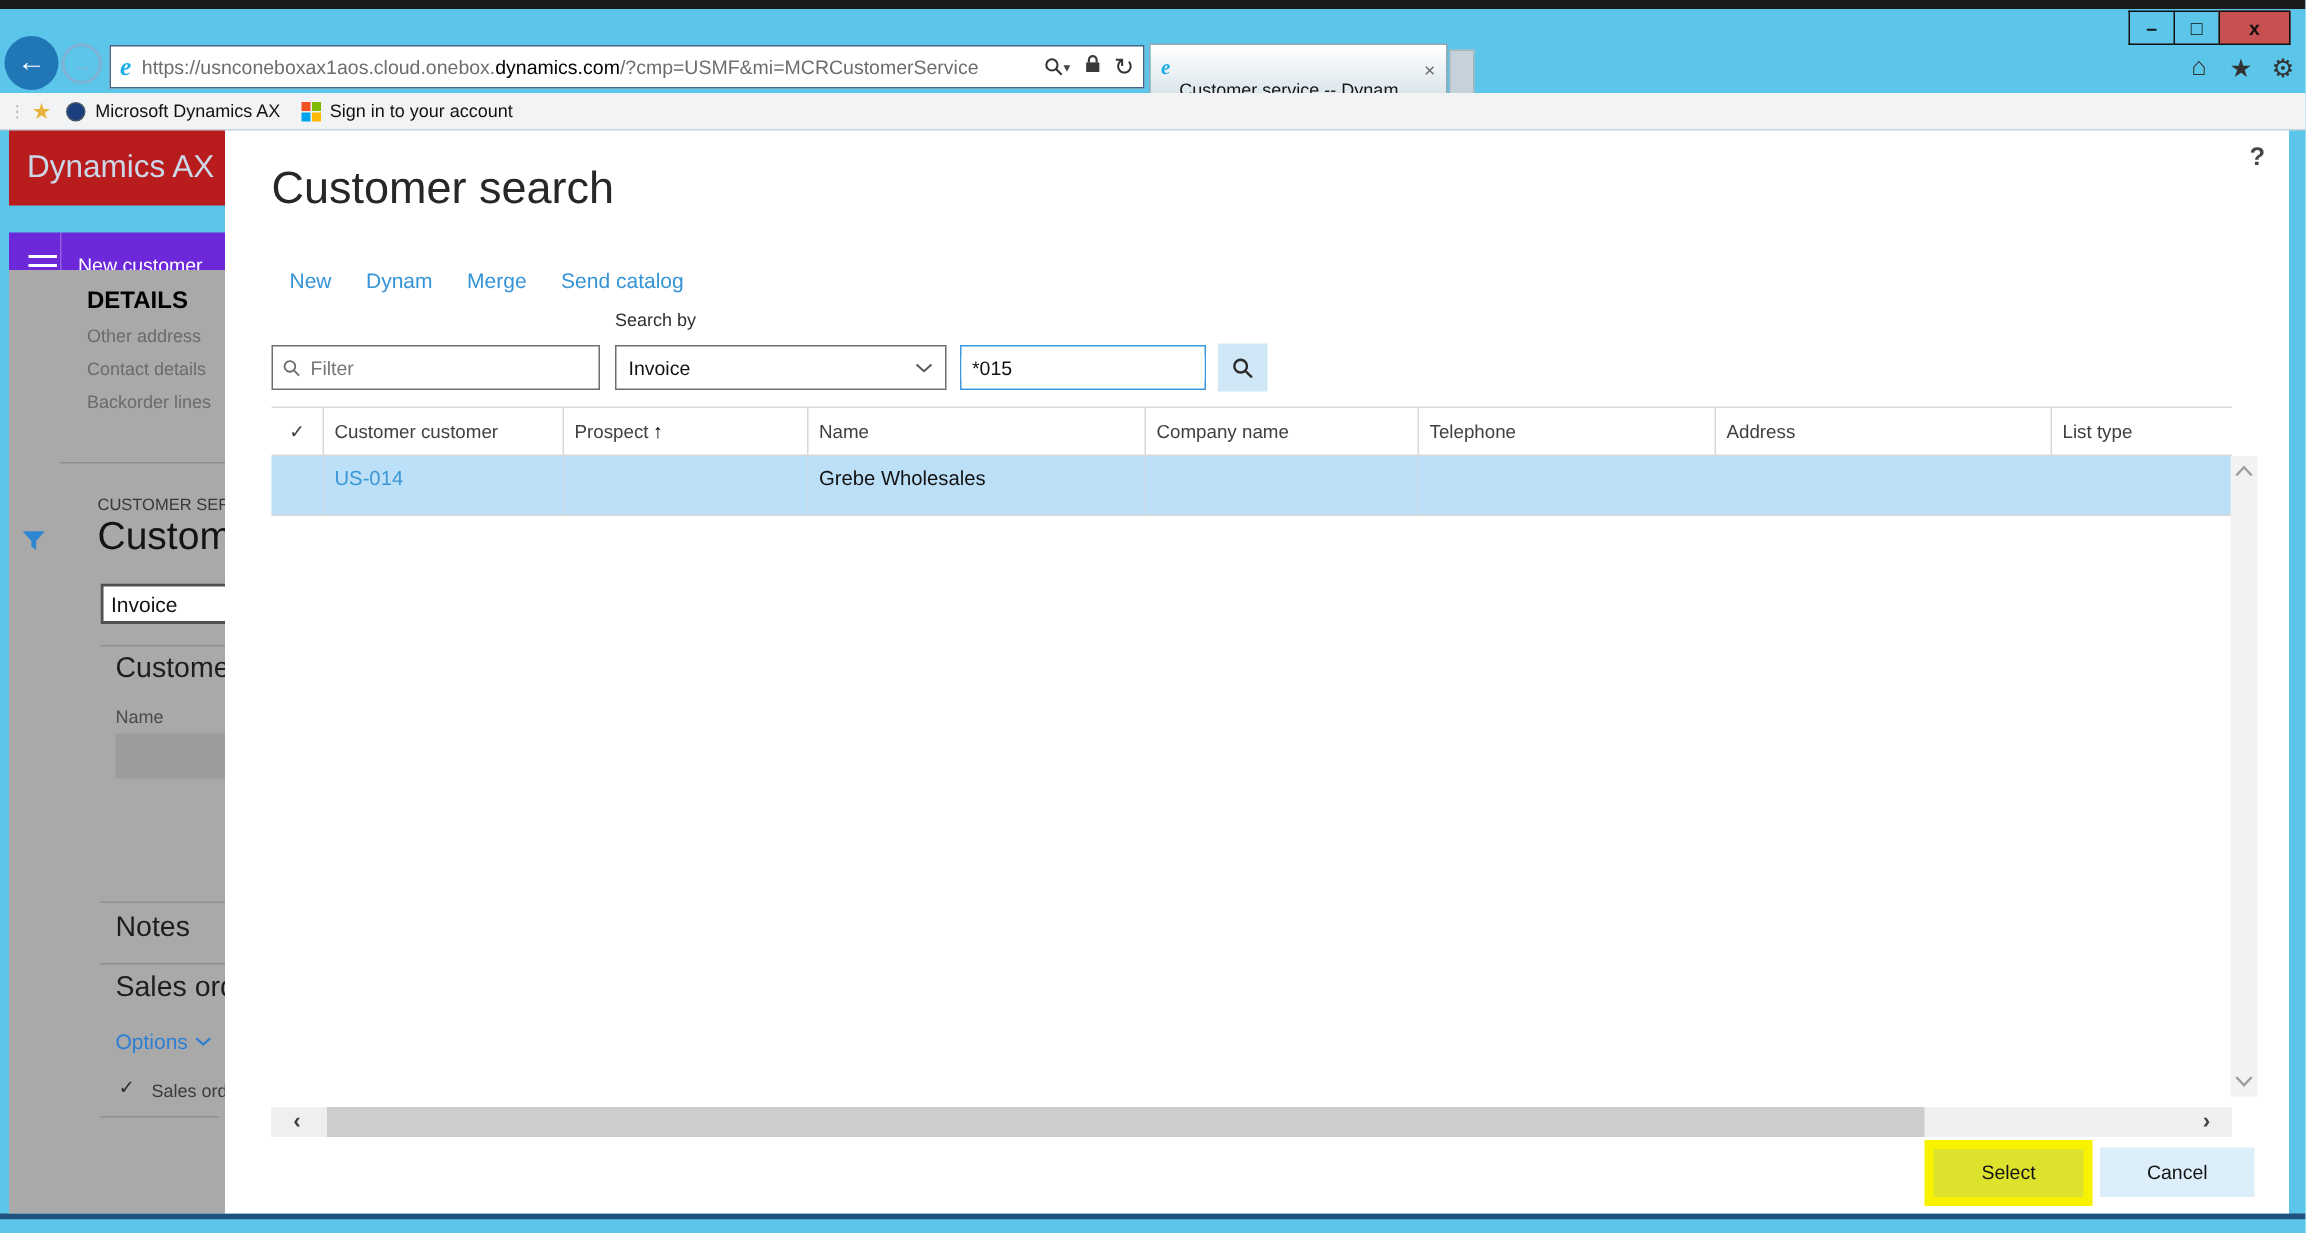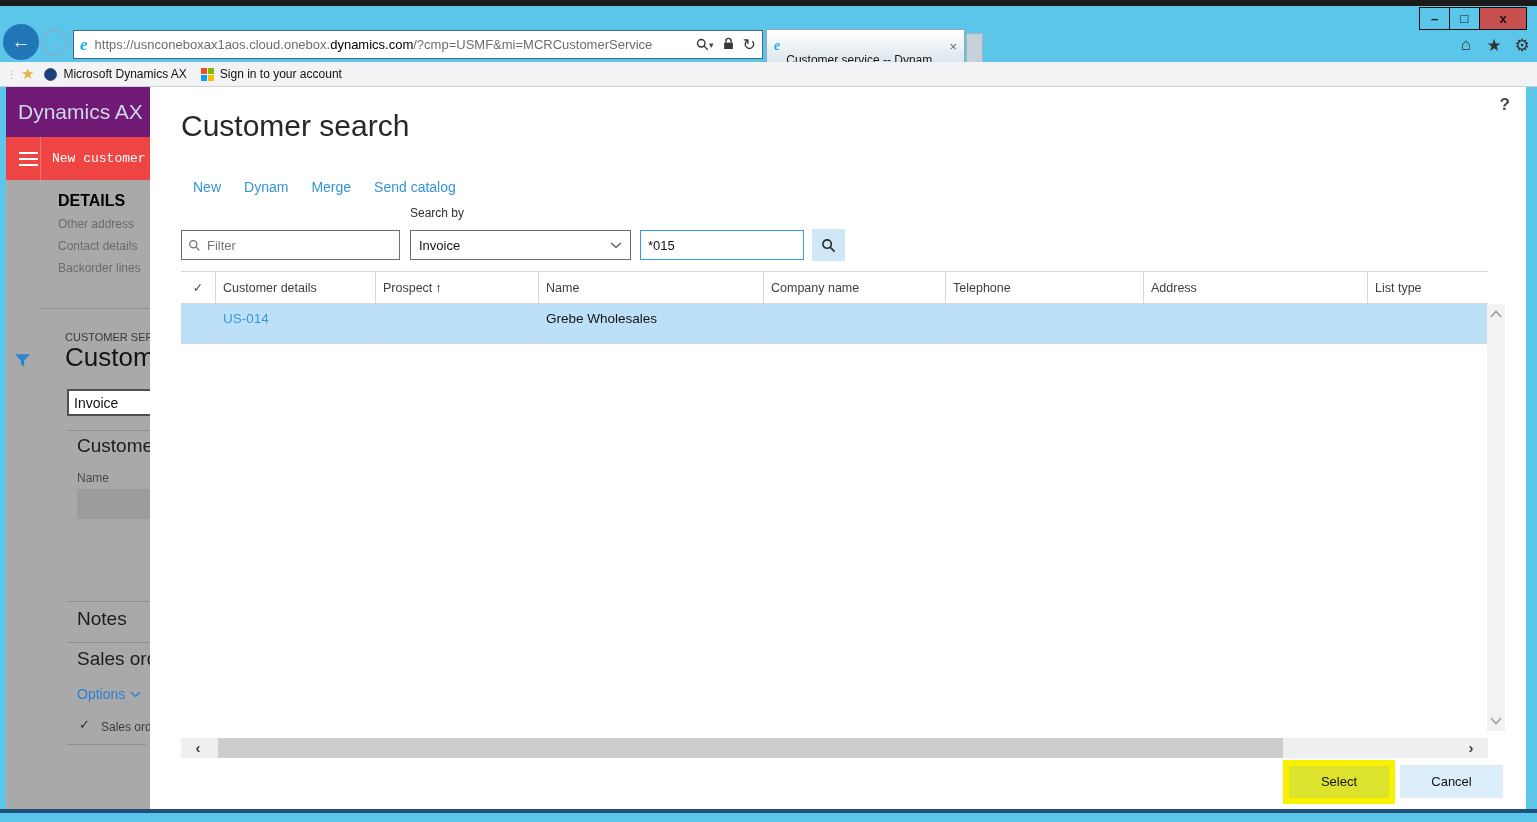--- a/index.html
+++ b/index.html
@@ -49,23 +49,23 @@
   
   .favbar { left:0; top:62px; width:1537px; height:25px; background:#f2f3f4; border-bottom:1px solid #ccd2d6;
             display:flex; align-items:center; font-size:12px; color:#111; }
   .fav-grip { color:#b0b0b0; font-size:11px; margin:0 4px 0 6px; }
   .fav-star { color:#e9b23d; font-size:15px; margin-right:10px; }
   .fav-circle { width:13px; height:13px; border-radius:50%; background:#1b3f7e; border:1px solid #456; margin-right:6px; }
   .mslogo { display:grid; grid-template-columns:6px 6px; grid-template-rows:6px 6px; gap:1px; margin:0 6px 0 14px; }
   .mslogo i { display:block; }
 
   
-  .ax-banner { left:6px; top:87px; width:144px; height:50px; background:#701a75; color:#ccd7e8;
+  .ax-banner { left:6px; top:87px; width:144px; height:50px; background:#b91c1c; color:#ccd7e8;
                font-size:21px; line-height:50px; padding-left:12px; white-space:nowrap; overflow:hidden; }
-  .ax-navstrip { left:6px; top:137px; width:144px; height:43px; background:#ef4444; overflow:hidden;font-family:Liberation Mono, monospace; }
+  .ax-navstrip { left:6px; top:155px; width:144px; height:43px; background:#6d28d9; overflow:hidden; }
   .burger { position:absolute; left:13px; top:15px; width:19px; }
   .burger i { display:block; height:2px; background:#fff; margin-bottom:4px; }
   .nav-divider { position:absolute; left:34px; top:0; bottom:0; width:1px; background:rgba(255,255,255,0.25); }
   .nav-tab-label { position:absolute; left:46px; top:0; line-height:43px; color:#fff; font-size:13px; white-space:nowrap; }
 
   .ax-sidebar { left:6px; top:180px; width:144px; height:629px; background:#a9a9a9; overflow:hidden; }
   .sb { position:absolute; white-space:nowrap; }
   .sb-details { left:52px; top:12px; font-size:16px; font-weight:bold; color:#000000; }
   .sb-item { left:52px; font-size:12px; color:#6b6b6b; }
   .sb-div { left:34px; right:0; height:1px; background:#909090; }
@@ -288,21 +288,21 @@
         <circle cx="6.5" cy="6.5" r="4.5" fill="none" stroke="#2a2a2a" stroke-width="1.7"></circle>
         <line x1="10" y1="10" x2="14.5" y2="14.5" stroke="#2a2a2a" stroke-width="1.7"></line>
       </svg>
   </div>
 
   <div class="grid">
     <div class="grid-header">
       <div class="cell c0">
           <span>✓</span>
         </div>
-      <div class="cell c1">Customer details</div>
+      <div class="cell c1">Customer customer</div>
       <div class="cell c2">
           <span>Prospect</span>
           <span class="sort-arrow">↑</span>
         </div>
       <div class="cell c3">Name</div>
       <div class="cell c4">Company name</div>
       <div class="cell c5">Telephone</div>
       <div class="cell c6">Address</div>
       <div class="cell c7">List type</div>
     </div>

